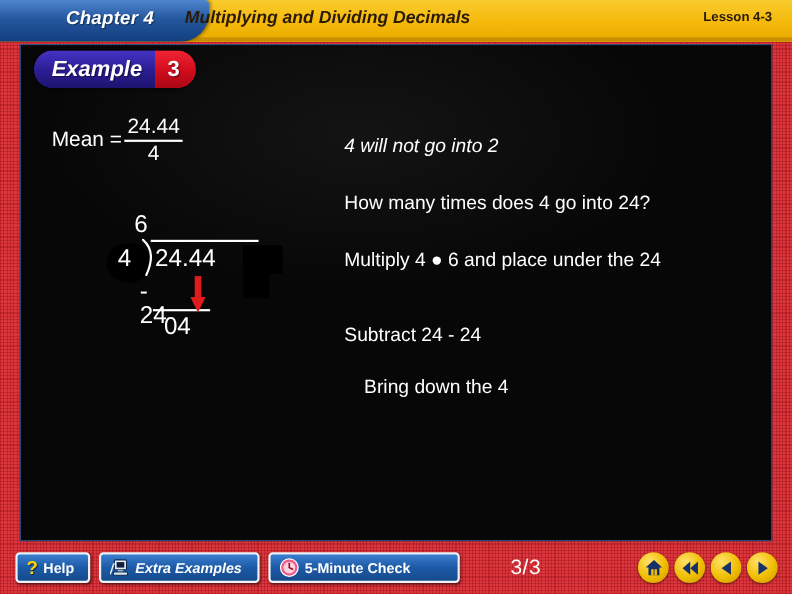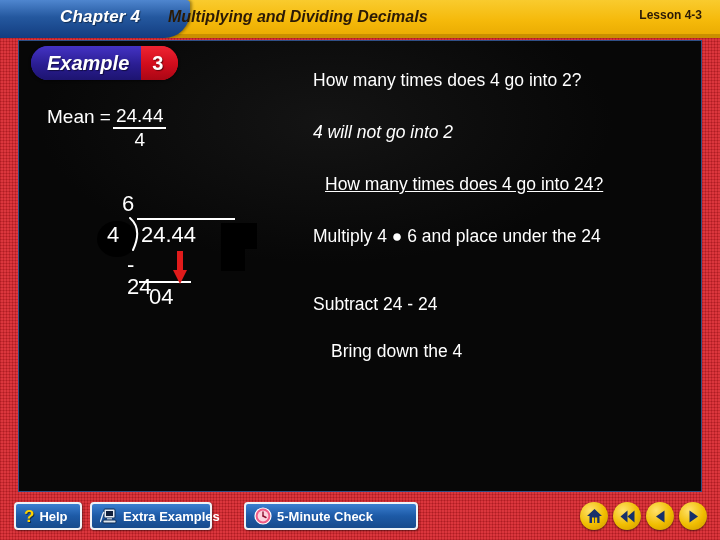--- a/index.html
+++ b/index.html
@@ -135,21 +135,21 @@
     position: absolute;
     left: 0; top: 0;
     width: 290px; height: 452px;
     color: #ffffff;
   }
 
   #mean-expr {
     position: absolute;
     left: 28px; top: 65px;
     display: flex;
-    align-items: flex-start;
+    align-items: center;
     font-size: 19px;
     white-space: nowrap;
   }
   #mean-label { margin-right: 2px; }
   #mean-fraction {
     display: inline-flex;
     flex-direction: column;
     align-items: center;
     line-height: 1.05;
   }
@@ -251,21 +251,21 @@
   }
   .step-line {
     position: absolute;
     font-size: 17.5px;
     line-height: 1.32;
     color: #ffffff;
     width: 376px;
   }
   #step-0 { top: 28px; left: 0; }
   #step-1 { top: 80px; left: 0; font-style: italic; }
-  #step-2 { top: 132px; left: 12px; text-decoration: underline; }
+  #step-2 { top: 132px; left: 0; }
   #step-3 { top: 184px; left: 0; }
   #step-4 { top: 252px; left: 0; }
   #step-5 { top: 299px; left: 18px; }
 
   
   #toolbar {
     position: absolute;
     left: 0; top: 494px;
     width: 720px; height: 46px;
   }
@@ -281,21 +281,21 @@
     border-radius: 4px;
     box-shadow: 1px 1px 2px rgba(0,0,0,0.45);
     color: #ffffff;
     font-size: 13px;
     font-weight: bold;
     white-space: nowrap;
     padding: 0 8px;
     box-sizing: border-box;
   }
   #btn-help { left: 14px; width: 68px; }
-  #btn-extra { left: 90px; width: 122px; }
+  #btn-extra { left: 90px; width: 146px; font-style: italic; }
   #btn-check { left: 244px; width: 174px; }
 
   .tb-icon {
     display: inline-flex;
     align-items: center;
     justify-content: center;
     margin-right: 5px;
     flex: 0 0 auto;
   }
   #help-qmark {
@@ -384,21 +384,20 @@
         <div id="ld-remainder">04</div>
 
         <svg id="bring-down-arrow" viewBox="0 0 14 34">
           <rect x="4" y="0" width="6" height="21" fill="#e01b1b"></rect>
           <polygon points="0,19 14,19 7,33" fill="#e01b1b"></polygon>
         </svg>
       </div>
     </div>
 
     <div id="text-col">
-      <div class="step-line" id="step-0">How many times does 4 go into 2?</div>
       <div class="step-line" id="step-1">4 will not go into 2</div>
       <div class="step-line" id="step-2">How many times does 4 go into 24?</div>
       <div class="step-line" id="step-3">Multiply 4 ● 6 and place under the 24</div>
       <div class="step-line" id="step-4">Subtract 24 - 24</div>
       <div class="step-line" id="step-5">Bring down  the 4</div>
     </div>
 
   </div>
 
   <div id="toolbar">
@@ -428,20 +427,21 @@
         <svg width="18" height="18" viewBox="0 0 18 18">
           <circle cx="9" cy="9" r="8" fill="#ef5a86" stroke="#ffffff" stroke-width="1.2"></circle>
           <circle cx="9" cy="9" r="5.4" fill="#fbd2de"></circle>
           <line x1="9" y1="9" x2="9" y2="5" stroke="#8a1030" stroke-width="1.4" stroke-linecap="round"></line>
           <line x1="9" y1="9" x2="12" y2="10.5" stroke="#8a1030" stroke-width="1.4" stroke-linecap="round"></line>
         </svg>
       </span>
       <span>5-Minute Check</span>
     </div>
 
+    <div id="page-indicator">3/3</div>
 
     <div class="nav-btn" id="nav-home">
       <svg width="17" height="16" viewBox="0 0 17 16">
         <polygon points="8.5,1 16,8 13.5,8 13.5,15 3.5,15 3.5,8 1,8" fill="#16306b"></polygon>
         <rect x="6" y="9.5" width="2.2" height="5.5" fill="#f2c200"></rect>
         <rect x="9" y="9.5" width="2.2" height="5.5" fill="#f2c200"></rect>
       </svg>
     </div>
 
     <div class="nav-btn" id="nav-first">

